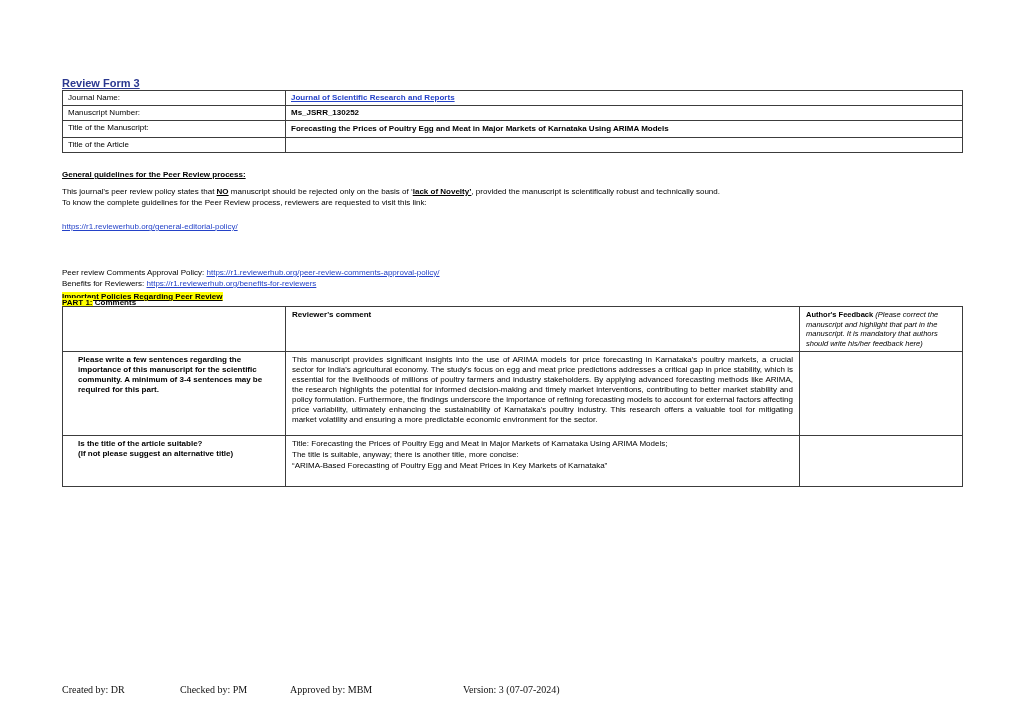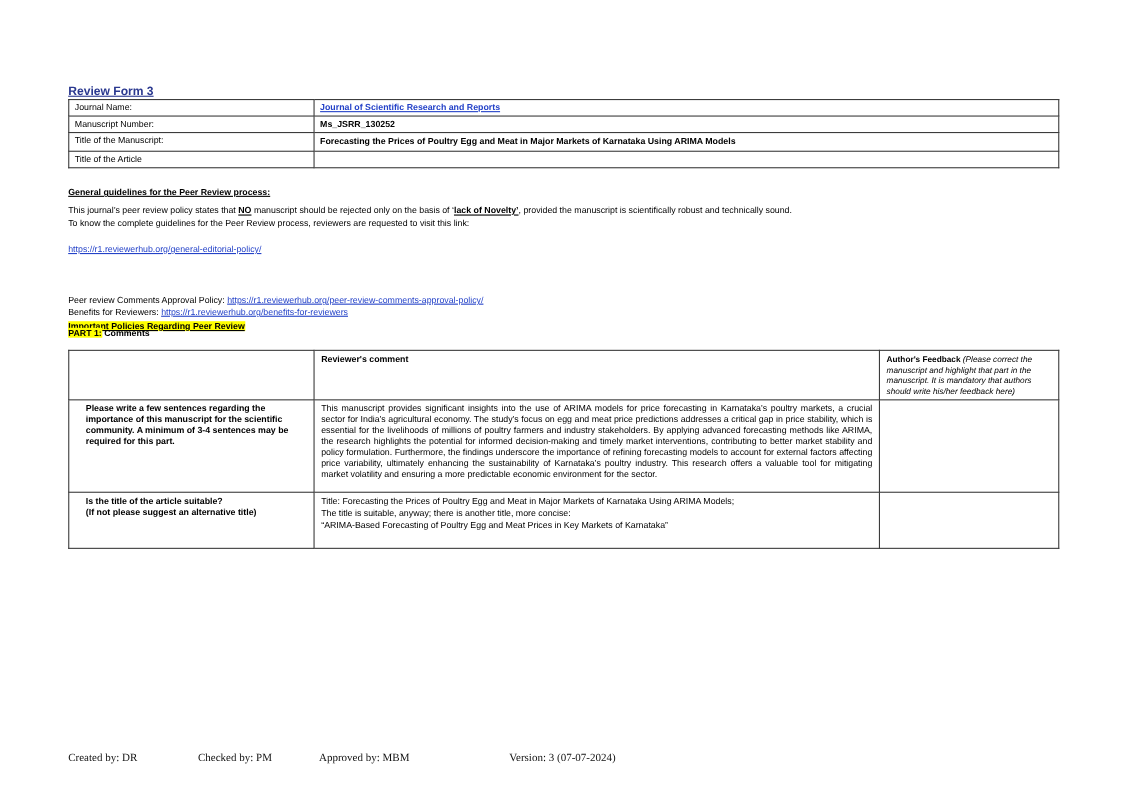--- a/index.html
+++ b/index.html
@@ -25,21 +25,21 @@
 
   .link { color:var(--link-blue,#2442C8); text-decoration:underline; cursor:pointer; }
   .bold { font-weight:bold; }
   .italic { font-style:italic; }
   .u { text-decoration:underline; }
 
   .sec-heading { font-size:8px; font-weight:bold; text-decoration:underline; }
   .body-line { font-size:8px; line-height:11px; white-space:nowrap; }
   .highlight { background:var(--hl-yellow,#FFFF00); }
 
-  .comments-table { left:62px; top:318px; width:900px; }
+  .comments-table { left:62px; top:306px; width:900px; }
   .comments-table td { padding:3px 6px; }
   .comments-table .q { font-weight:bold; padding:3px 8px 3px 15px; }
   .comments-table .cmt { line-height:10px; }
   .just { text-align:justify; }
   .fb-head { font-size:7.5px; line-height:9.5px; }
   .titles-cell div { margin-bottom:1px; }
 
   .footer { left:62px; top:684px; width:900px; height:14px; font-family:"Liberation Serif", serif; font-size:10px; color:#111; }
   .footer span { position:absolute; top:0; white-space:nowrap; }
   .f1 { left:0; } .f2 { left:118px; } .f3 { left:228px; } .f4 { left:401px; }

